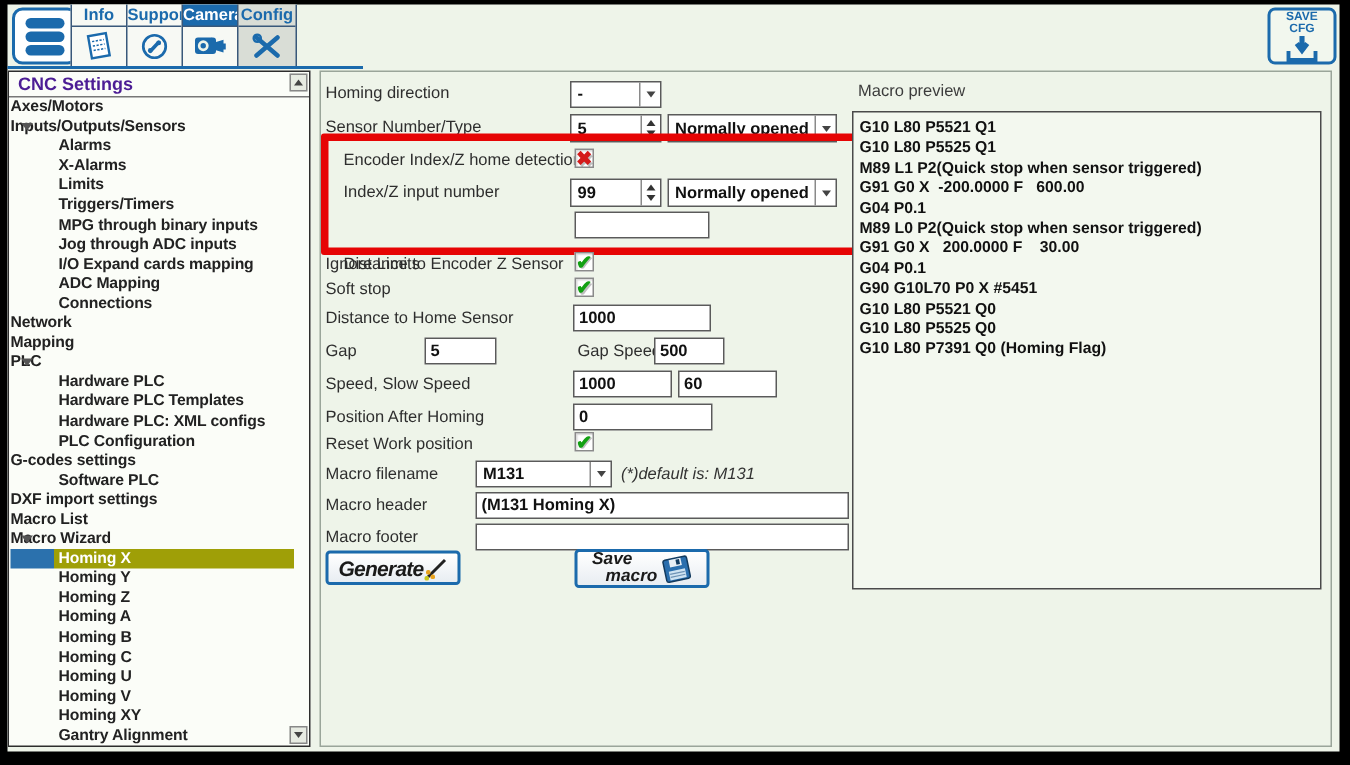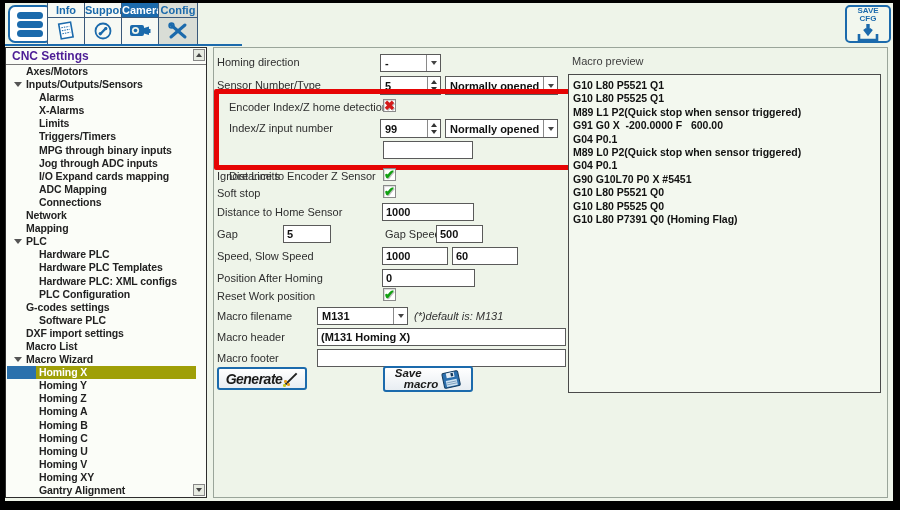--- a/index.html
+++ b/index.html
@@ -29,21 +29,21 @@
   #tree-head-line { position:absolute; left:0; top:16px; width:100%; height:1px; background:#777; }
   .scrollbtn { position:absolute; right:1px; width:12px; height:12px; background:#e7ebe2; border:1px solid #888;
     display:flex; align-items:center; justify-content:center; cursor:pointer; }
   #tree-scroll-up { top:1px; }
   #tree-scroll-down { bottom:1px; }
   .tri-up { width:0; height:0; border-left:3px solid transparent; border-right:3px solid transparent; border-bottom:4px solid #444; }
   .tri-down { width:0; height:0; border-left:3px solid transparent; border-right:3px solid transparent; border-top:4px solid #444; }
   #sidebar-tree { position:absolute; left:1px; top:17px; width:198px; }
   .tree-row { position:relative; height:13.1px; line-height:13.2px; font-size:10.5px; font-weight:bold;
     color:#222; white-space:nowrap; cursor:pointer; margin-right:9px; letter-spacing:-0.1px; }
-  .tree-row.lvl1 { padding-left:19px; }
+  .tree-row.lvl1 { }
   .tree-row.lvl2 { padding-left:32px; }
   .tree-row.selected { background:linear-gradient(to right, #2b71ad 0, #2b71ad 29px, #9f9f07 29px); color:#fff; }
   .expander { position:absolute; left:7px; top:4px; width:0; height:0;
     border-left:4px solid transparent; border-right:4px solid transparent; border-top:5px solid #555; }
 
   
   #main-panel { position:absolute; left:208px; top:44px; width:675px; height:451px; border:1px solid #9aa59a; }
 
   .flabel { position:absolute; font-size:11px; color:#2e2e2e; white-space:nowrap; }
   .tinput { position:absolute; background:#fff; border:1px solid #5a5a5a; font-family:"Liberation Sans",sans-serif;
@@ -327,20 +327,21 @@
 
   <span id="preview-title">Macro preview</span>
   <div id="preview-box">
     <div>
         <div class="mline">G10 L80 P5521 Q1</div>
         <div class="mline">G10 L80 P5525 Q1</div>
         <div class="mline">M89 L1 P2(Quick stop when sensor triggered)</div>
         <div class="mline">G91 G0 X  -200.0000 F   600.00</div>
         <div class="mline">G04 P0.1</div>
         <div class="mline">M89 L0 P2(Quick stop when sensor triggered)</div>
+        <div class="mline">G91 G0 X   200.0000 F    30.00</div>
         <div class="mline">G04 P0.1</div>
         <div class="mline">G90 G10L70 P0 X #5451</div>
         <div class="mline">G10 L80 P5521 Q0</div>
         <div class="mline">G10 L80 P5525 Q0</div>
         <div class="mline">G10 L80 P7391 Q0 (Homing Flag)</div>
       </div>
   </div>
 
 </div>
 

